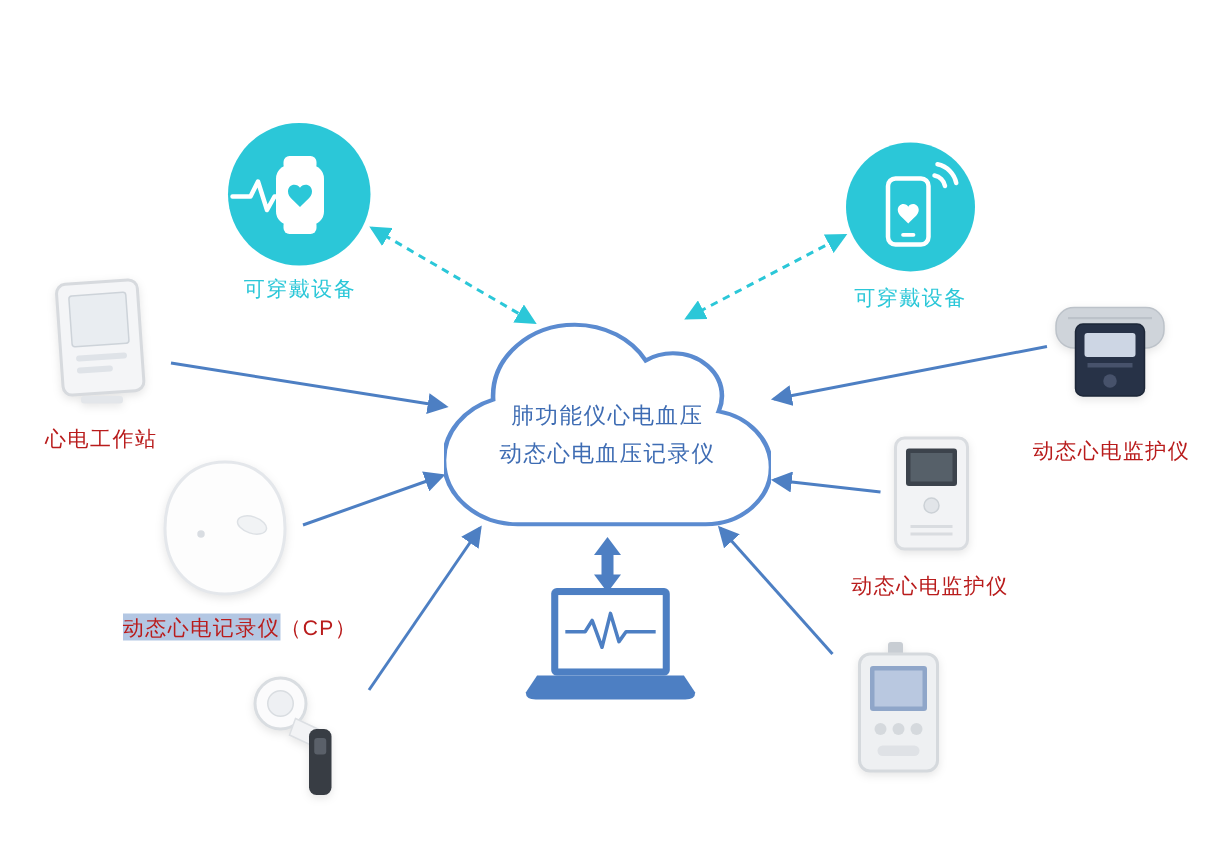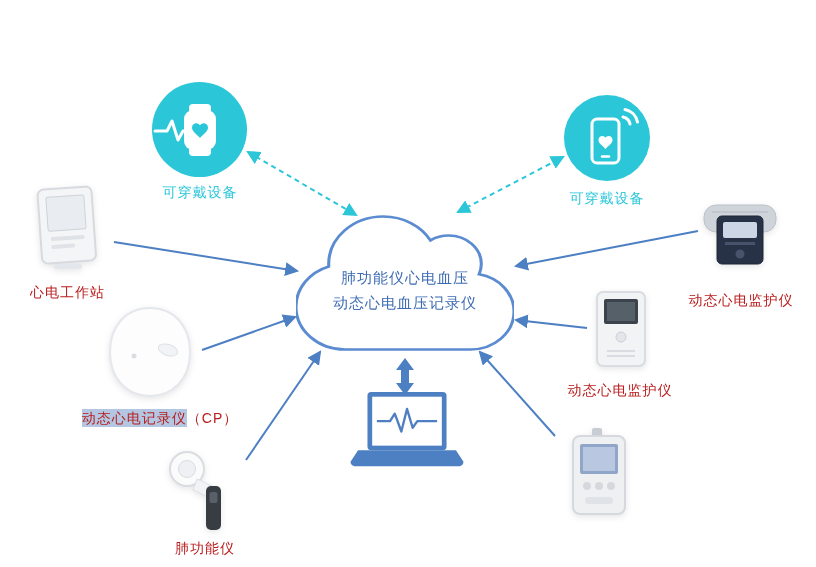--- a/index.html
+++ b/index.html
@@ -127,21 +127,20 @@
 
   <div class="abs device" style="left:162px;top:448px;">
     <svg viewBox="0 0 76 84" width="76" height="84">
       <circle cx="25" cy="21" r="17" fill="#fbfbfc" stroke="#d9dde1" stroke-width="2"></circle>
       <circle cx="25" cy="21" r="8.5" fill="#eef0f3" stroke="#d9dde1"></circle>
       <path d="M35 31 L52 39 L48 50 L31 42 Z" fill="#f2f3f5" stroke="#dcdfe3"></path>
       <rect x="44" y="38" width="15" height="44" rx="5" fill="#383d44"></rect>
       <rect x="47.5" y="44" width="8" height="11" rx="2" fill="#5a6069"></rect>
     </svg>
   </div>
-  <div class="label" style="left:150px;top:540px;width:110px;">肺功能仪</div>
 
   <div class="abs device" style="left:700px;top:200px;">
     <svg viewBox="0 0 80 70" width="80" height="70">
       <rect x="4" y="5" width="72" height="27" rx="12" fill="#cfd4da" stroke="#bcc2c9"></rect>
       <line x1="12" y1="12" x2="68" y2="12" stroke="#bcc2c9" stroke-width="1.5"></line>
       <rect x="17" y="16" width="46" height="48" rx="5" fill="#273247" stroke="#1d2738"></rect>
       <rect x="23" y="22" width="34" height="16" rx="2" fill="#cdd6e4"></rect>
       <rect x="25" y="42" width="30" height="3" fill="#47526b"></rect>
       <circle cx="40" cy="54" r="4.5" fill="#47526b"></circle>
     </svg>

